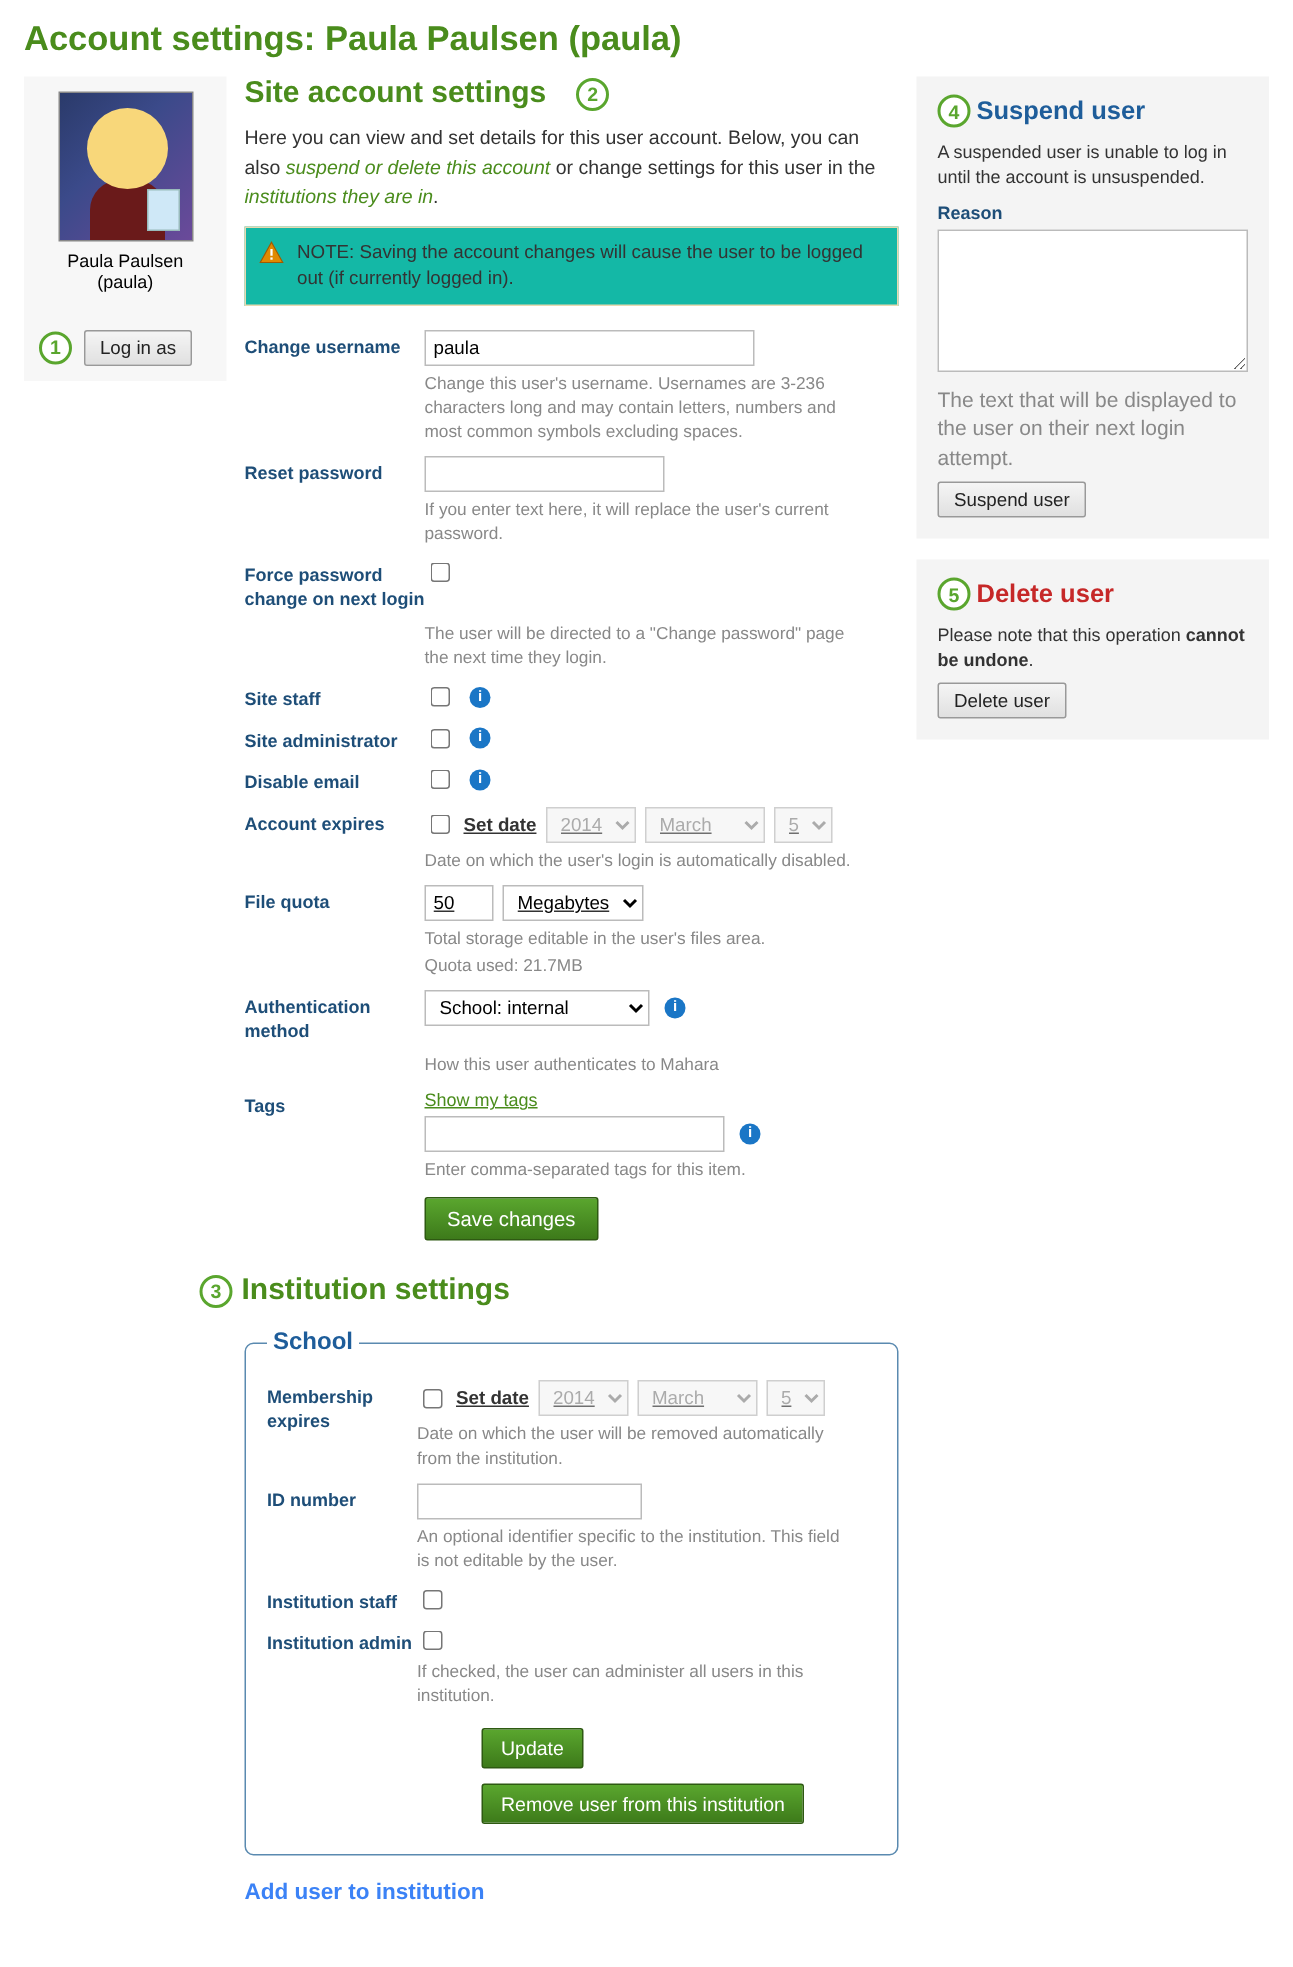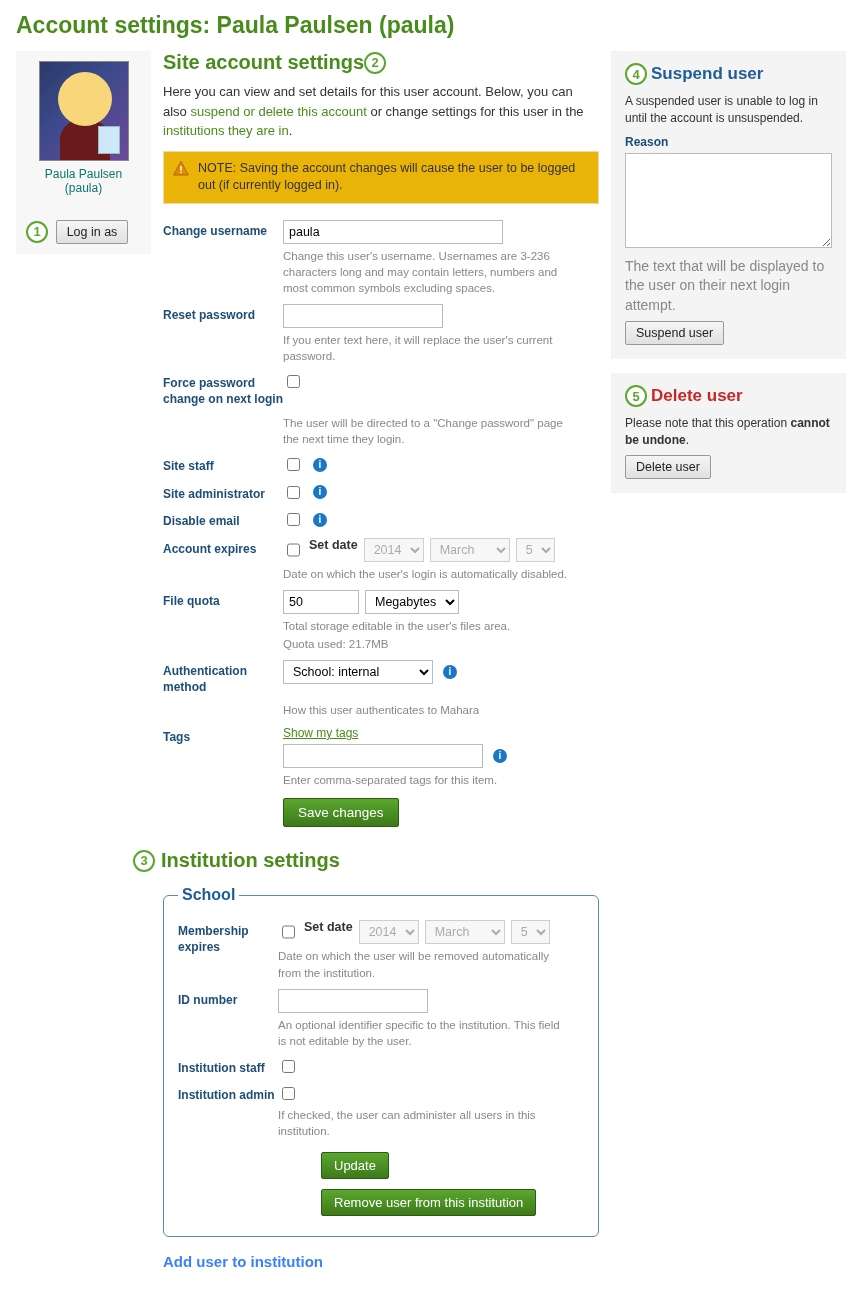--- a/index.html
+++ b/index.html
@@ -47,57 +47,57 @@
   }
   .avatar .body {
     position:absolute; bottom:0; left:20px; width:50px; height:40px;
     background:#6a1a1a; border-radius:20px 20px 0 0;
   }
   .avatar .book {
     position:absolute; bottom:6px; right:8px; width:22px; height:28px;
     background:#cfe8f7; border:1px solid #9bb;
   }
   .sidebar a.username {
-    color:#0f766e; text-decoration:none; display:block; font-size:12px;
+    color:#000000; text-decoration:none; display:block; font-size:12px;
   }
   .login-row { margin-top:25px; text-align:left; }
   .center {
     flex: 1 1 auto;
   }
   .right {
     width: 235px;
     flex: 0 0 235px;
   }
   h2.sec {
     color:#4a8c1c; font-size:20px; font-weight:bold; margin:0 0 8px;
-    display:flex; align-items:center; gap:0;
+    display:flex; align-items:center; gap:20px;
   }
   .intro { font-size:13px; line-height:1.5; margin-bottom:10px; }
-  .intro a { color:#4a8c1c; text-decoration:none; }
+  .intro a { color:#4a8c1c; text-decoration:none;font-style:italic; }
   .note {
-    background:#eab308; border:1px solid #e8d9b0; padding:8px 10px 8px 34px;
+    background:#14b8a6; border:1px solid #e8d9b0; padding:8px 10px 8px 34px;
     position:relative; font-size:12.5px; color:#333; margin-bottom:12px;
     line-height:1.4;
   }
   .note .warn-icon {
     position:absolute; left:8px; top:8px; width:18px; height:18px;
   }
   .form-row { display:flex; padding:4px 0; align-items:flex-start; }
   .form-row .lbl {
     width:120px; color:#1e4e78; font-size:12px; font-weight:bold;
     padding-top:4px; line-height:1.3;
   }
   .form-row .ctl { flex:1; }
   .help { color:#888; font-size:11.5px; line-height:1.4; margin-top:4px; max-width:290px; }
   input[type=text], input[type=password], textarea, select {
     font-family:inherit; font-size:12.5px;
     border:1px solid #bbb; padding:3px 5px; background:#fff;
   }
   input[type=text], input[type=password] { height:24px; }
-  input.short { width:76px; }
+  input.short { width:46px; }
   .info-icon {
     display:inline-block; width:14px; height:14px; border-radius:50%;
     background:#1a76c6; color:#fff; font-size:10px; font-weight:bold;
     text-align:center; line-height:14px; vertical-align:middle;
     margin-left:4px;
   }
   .show-tags { color:#4a8c1c; font-size:12px; display:block; margin-bottom:4px; }
   .btn-green {
     background: linear-gradient(#5aa62e,#3d7a1a);
     color:#fff; border:1px solid #2e5a12;
@@ -131,21 +131,21 @@
   .right-panel p { font-size:12px; margin:6px 0; line-height:1.4; }
   .inst-heading { color:#3b82f6; font-size:15px; font-weight:bold; margin:8px 0; }
   .callout {
     display:inline-flex; width:22px; height:22px; border:2px solid #5aa62e;
     border-radius:50%; align-items:center; justify-content:center;
     color:#5aa62e; font-weight:bold; font-size:13px; background:#fff;
     flex:0 0 22px;
   }
   .callout.inline { margin-right:4px; }
   select:disabled, input:disabled { color:#888; background:#f5f5f5; }
-  .date-row { display:flex; gap:6px; flex-wrap:wrap; }
+  .date-row { display:flex; align-items:center; gap:6px; flex-wrap:wrap;text-decoration:underline; }
   .date-row .setdate { font-weight:bold; font-size:12.5px; }
   .checkboxline { display:flex; align-items:center; gap:6px; }
 </style>
 </head>
 <body>
 
 <h1 class="page-title">Account settings: Paula Paulsen (paula)</h1>
 
 <div class="main-wrap">
 

